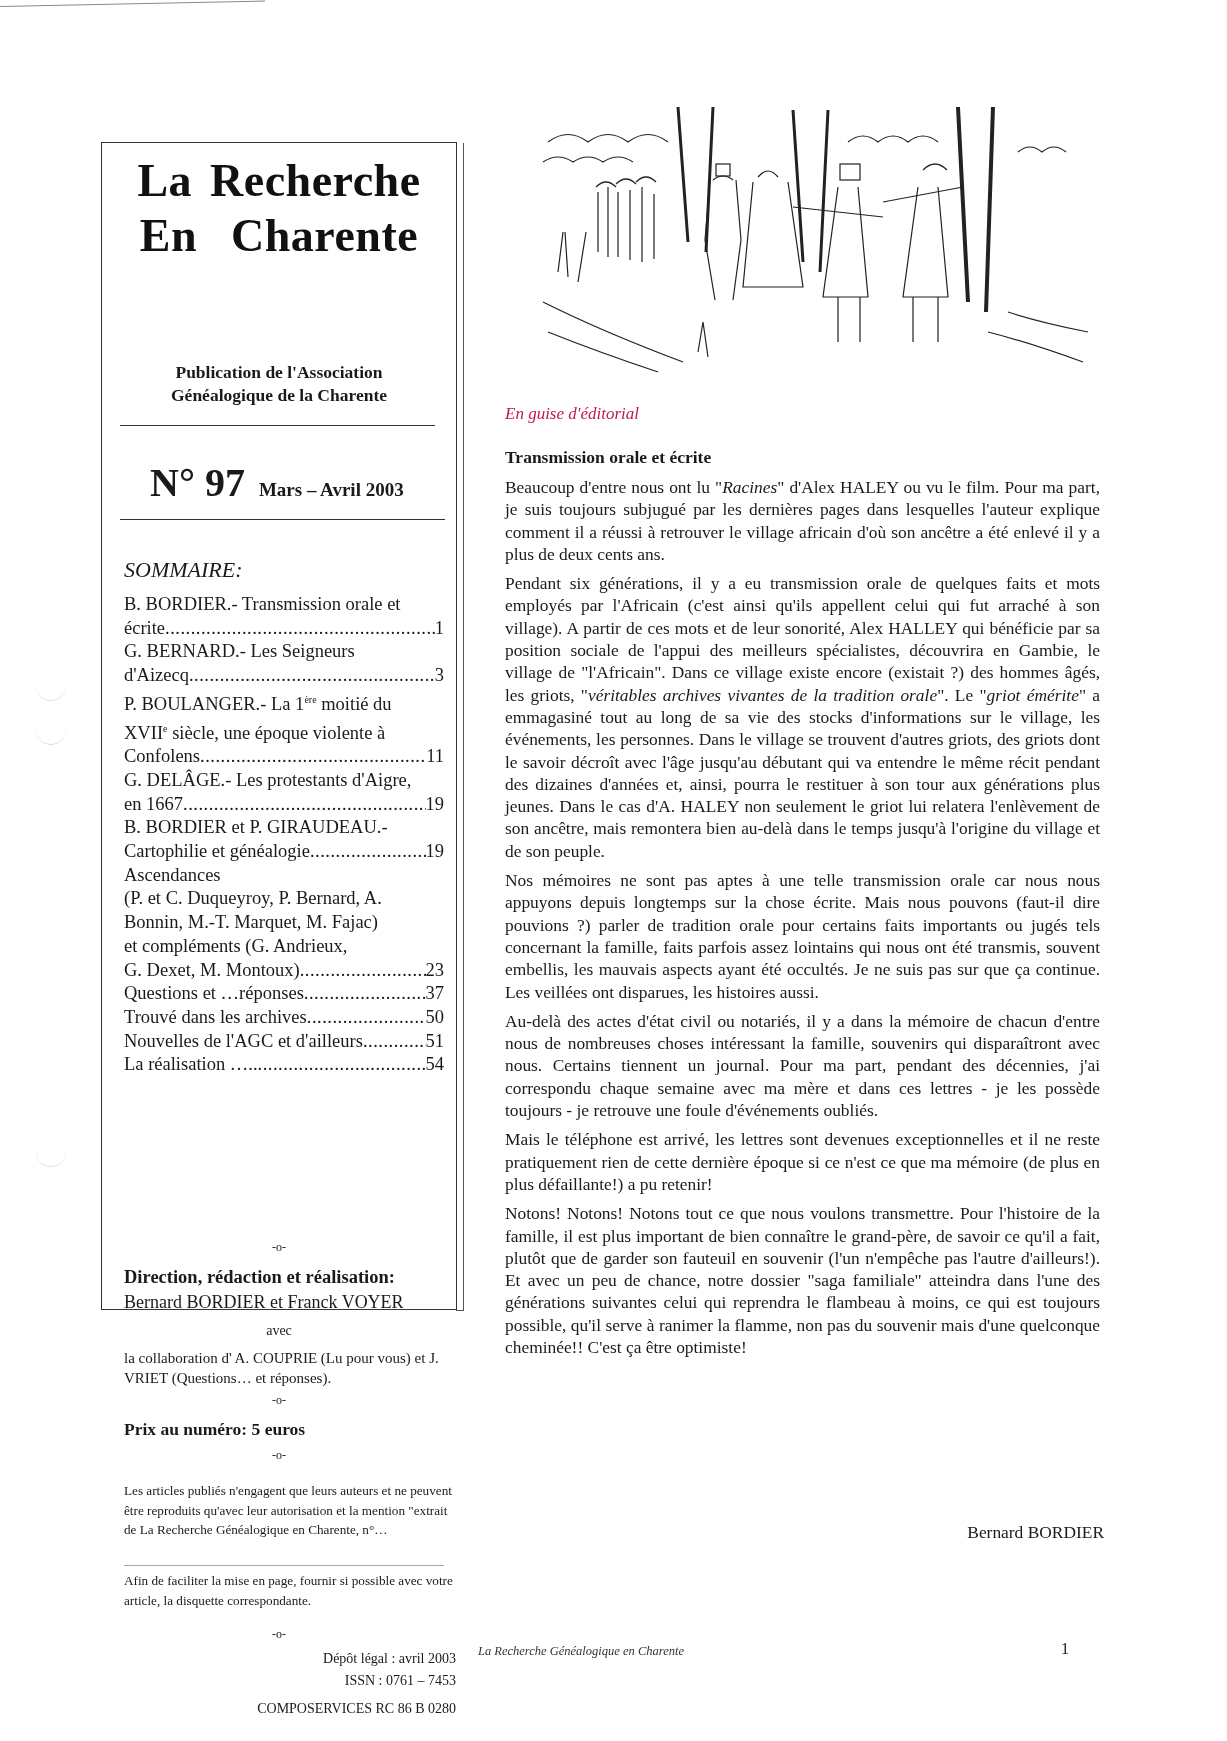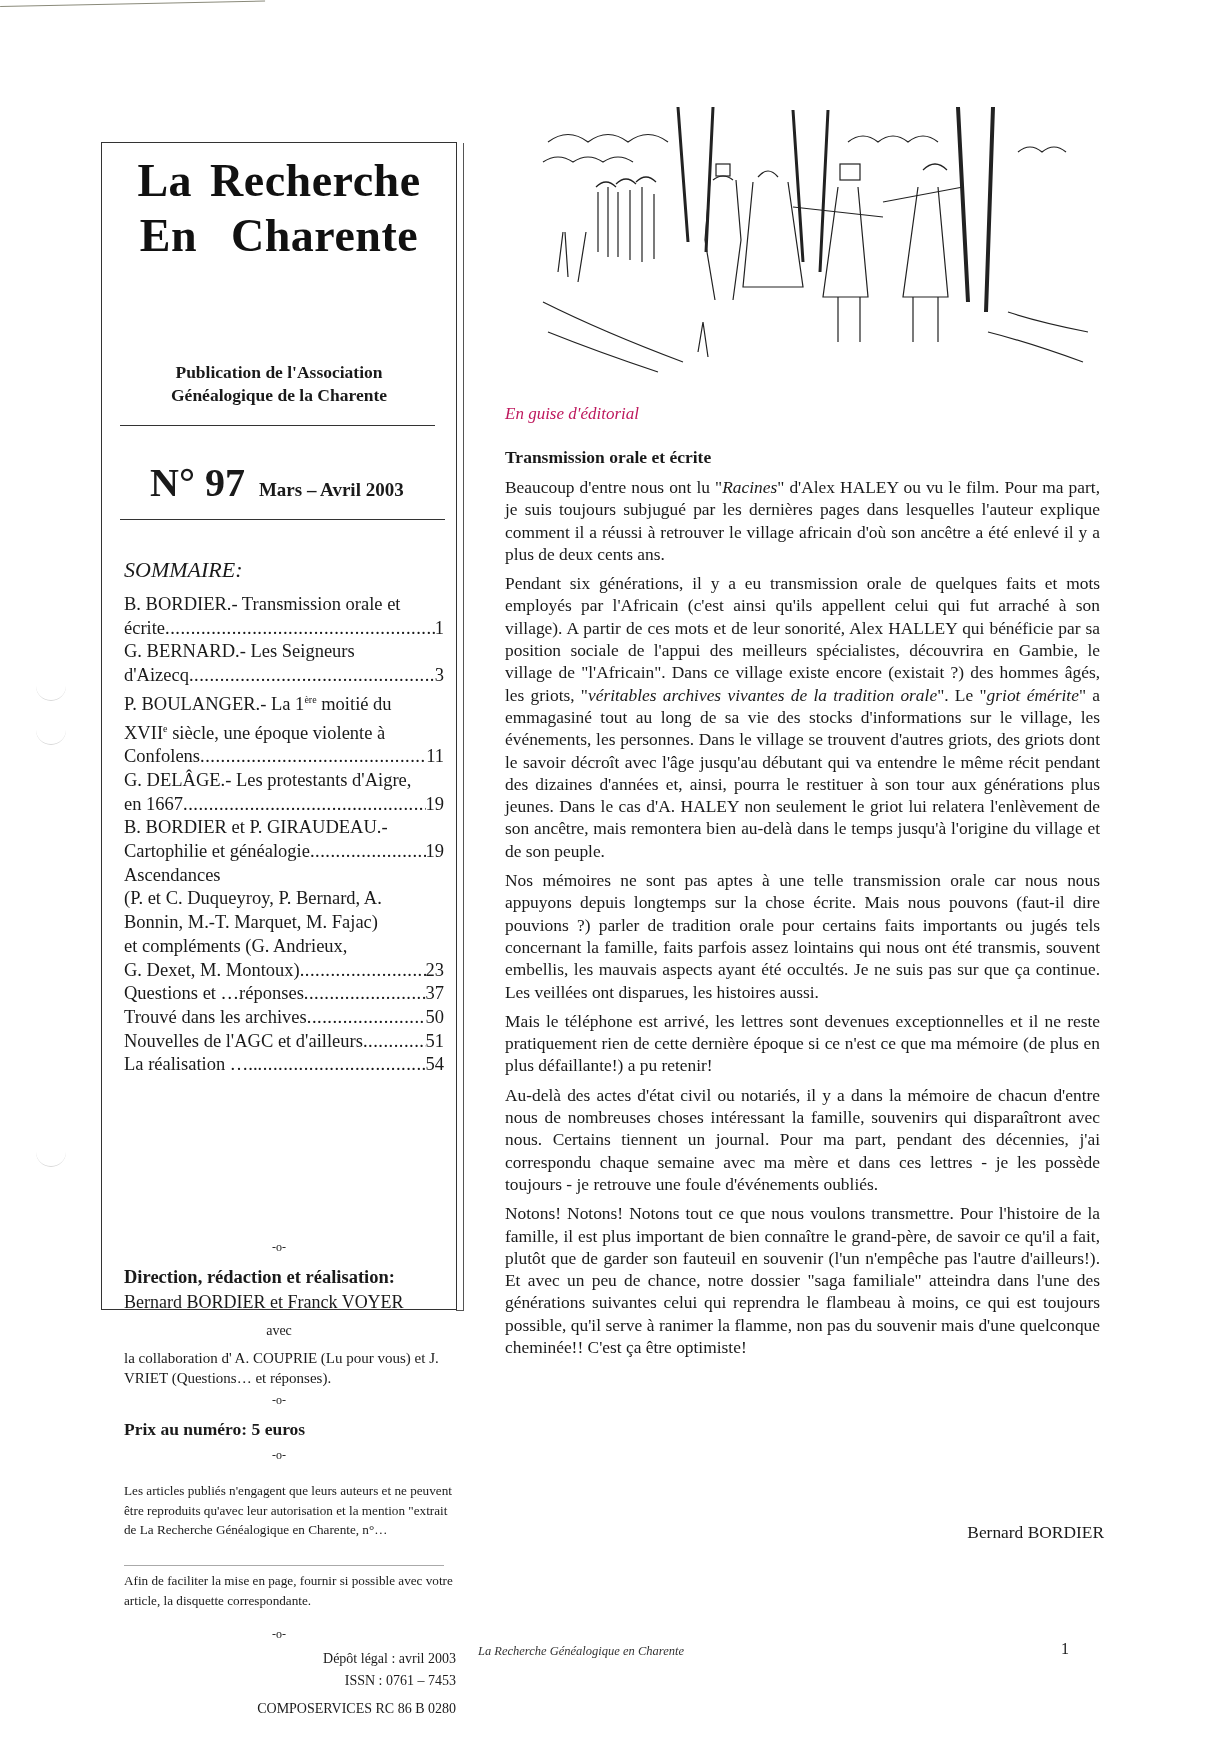--- a/index.html
+++ b/index.html
@@ -225,20 +225,20 @@
     <path d="M20 170 l5 -40 M30 175 l-3 -45 M40 180 l8 -50 M160 250 l5 -30 M170 255 l-5 -35"></path>
   </g>
 </svg>
 
 <div class="kicker">En guise d'éditorial</div>
 <div class="article-title">Transmission orale et écrite</div>
 <div class="article" id="article">
     <p>Beaucoup d'entre nous ont lu "<em>Racines</em>" d'Alex HALEY ou vu le film. Pour ma part, je suis toujours subjugué par les dernières pages dans lesquelles l'auteur explique comment il a réussi à retrouver le village africain d'où son ancêtre a été enlevé il y a plus de deux cents ans.</p>
     <p>Pendant six générations, il y a eu transmission orale de quelques faits et mots employés par l'Africain (c'est ainsi qu'ils appellent celui qui fut arraché à son village). A partir de ces mots et de leur sonorité, Alex HALLEY qui bénéficie par sa position sociale de l'appui des meilleurs spécialistes, découvrira en Gambie, le village de "l'Africain". Dans ce village existe encore (existait ?) des hommes âgés, les griots, "<em>véritables archives vivantes de la tradition orale</em>". Le "<em>griot émérite</em>" a emmagasiné tout au long de sa vie des stocks d'informations sur le village, les événements, les personnes. Dans le village se trouvent d'autres griots, des griots dont le savoir décroît avec l'âge jusqu'au débutant qui va entendre le même récit pendant des dizaines d'années et, ainsi, pourra le restituer à son tour aux générations plus jeunes. Dans le cas d'A. HALEY non seulement le griot lui relatera l'enlèvement de son ancêtre, mais remontera bien au-delà dans le temps jusqu'à l'origine du village et de son peuple.</p>
     <p>Nos mémoires ne sont pas aptes à une telle transmission orale car nous nous appuyons depuis longtemps sur la chose écrite. Mais nous pouvons (faut-il dire pouvions ?) parler de tradition orale pour certains faits importants ou jugés tels concernant la famille, faits parfois assez lointains qui nous ont été transmis, souvent embellis, les mauvais aspects ayant été occultés. Je ne suis pas sur que ça continue. Les veillées ont disparues, les histoires aussi.</p>
+    <p>Au-delà des actes d'état civil ou notariés, il y a dans la mémoire de chacun d'entre nous de nombreuses choses intéressant la famille, souvenirs qui disparaîtront avec nous. Certains tiennent un journal. Pour ma part, pendant des décennies, j'ai correspondu chaque semaine avec ma mère et dans ces lettres - je les possède toujours - je retrouve une foule d'événements oubliés.</p>
     <p>Mais le téléphone est arrivé, les lettres sont devenues exceptionnelles et il ne reste pratiquement rien de cette dernière époque si ce n'est ce que ma mémoire (de plus en plus défaillante!) a pu retenir!</p>
-    <p>Au-delà des actes d'état civil ou notariés, il y a dans la mémoire de chacun d'entre nous de nombreuses choses intéressant la famille, souvenirs qui disparaîtront avec nous. Certains tiennent un journal. Pour ma part, pendant des décennies, j'ai correspondu chaque semaine avec ma mère et dans ces lettres - je les possède toujours - je retrouve une foule d'événements oubliés.</p>
     <p>Notons! Notons! Notons tout ce que nous voulons transmettre. Pour l'histoire de la famille, il est plus important de bien connaître le grand-père, de savoir ce qu'il a fait, plutôt que de garder son fauteuil en souvenir (l'un n'empêche pas l'autre d'ailleurs!). Et avec un peu de chance, notre dossier "saga familiale" atteindra dans l'une des générations suivantes celui qui reprendra le flambeau à moins, ce qui est toujours possible, qu'il serve à ranimer la flamme, non pas du souvenir mais d'une quelconque cheminée!! C'est ça être optimiste!</p>
   </div>
 <div class="signature">Bernard BORDIER</div>
 
 <div class="footer-title">La Recherche Généalogique en Charente</div>
 <div class="page-num">1</div>
 
 </body></html>

